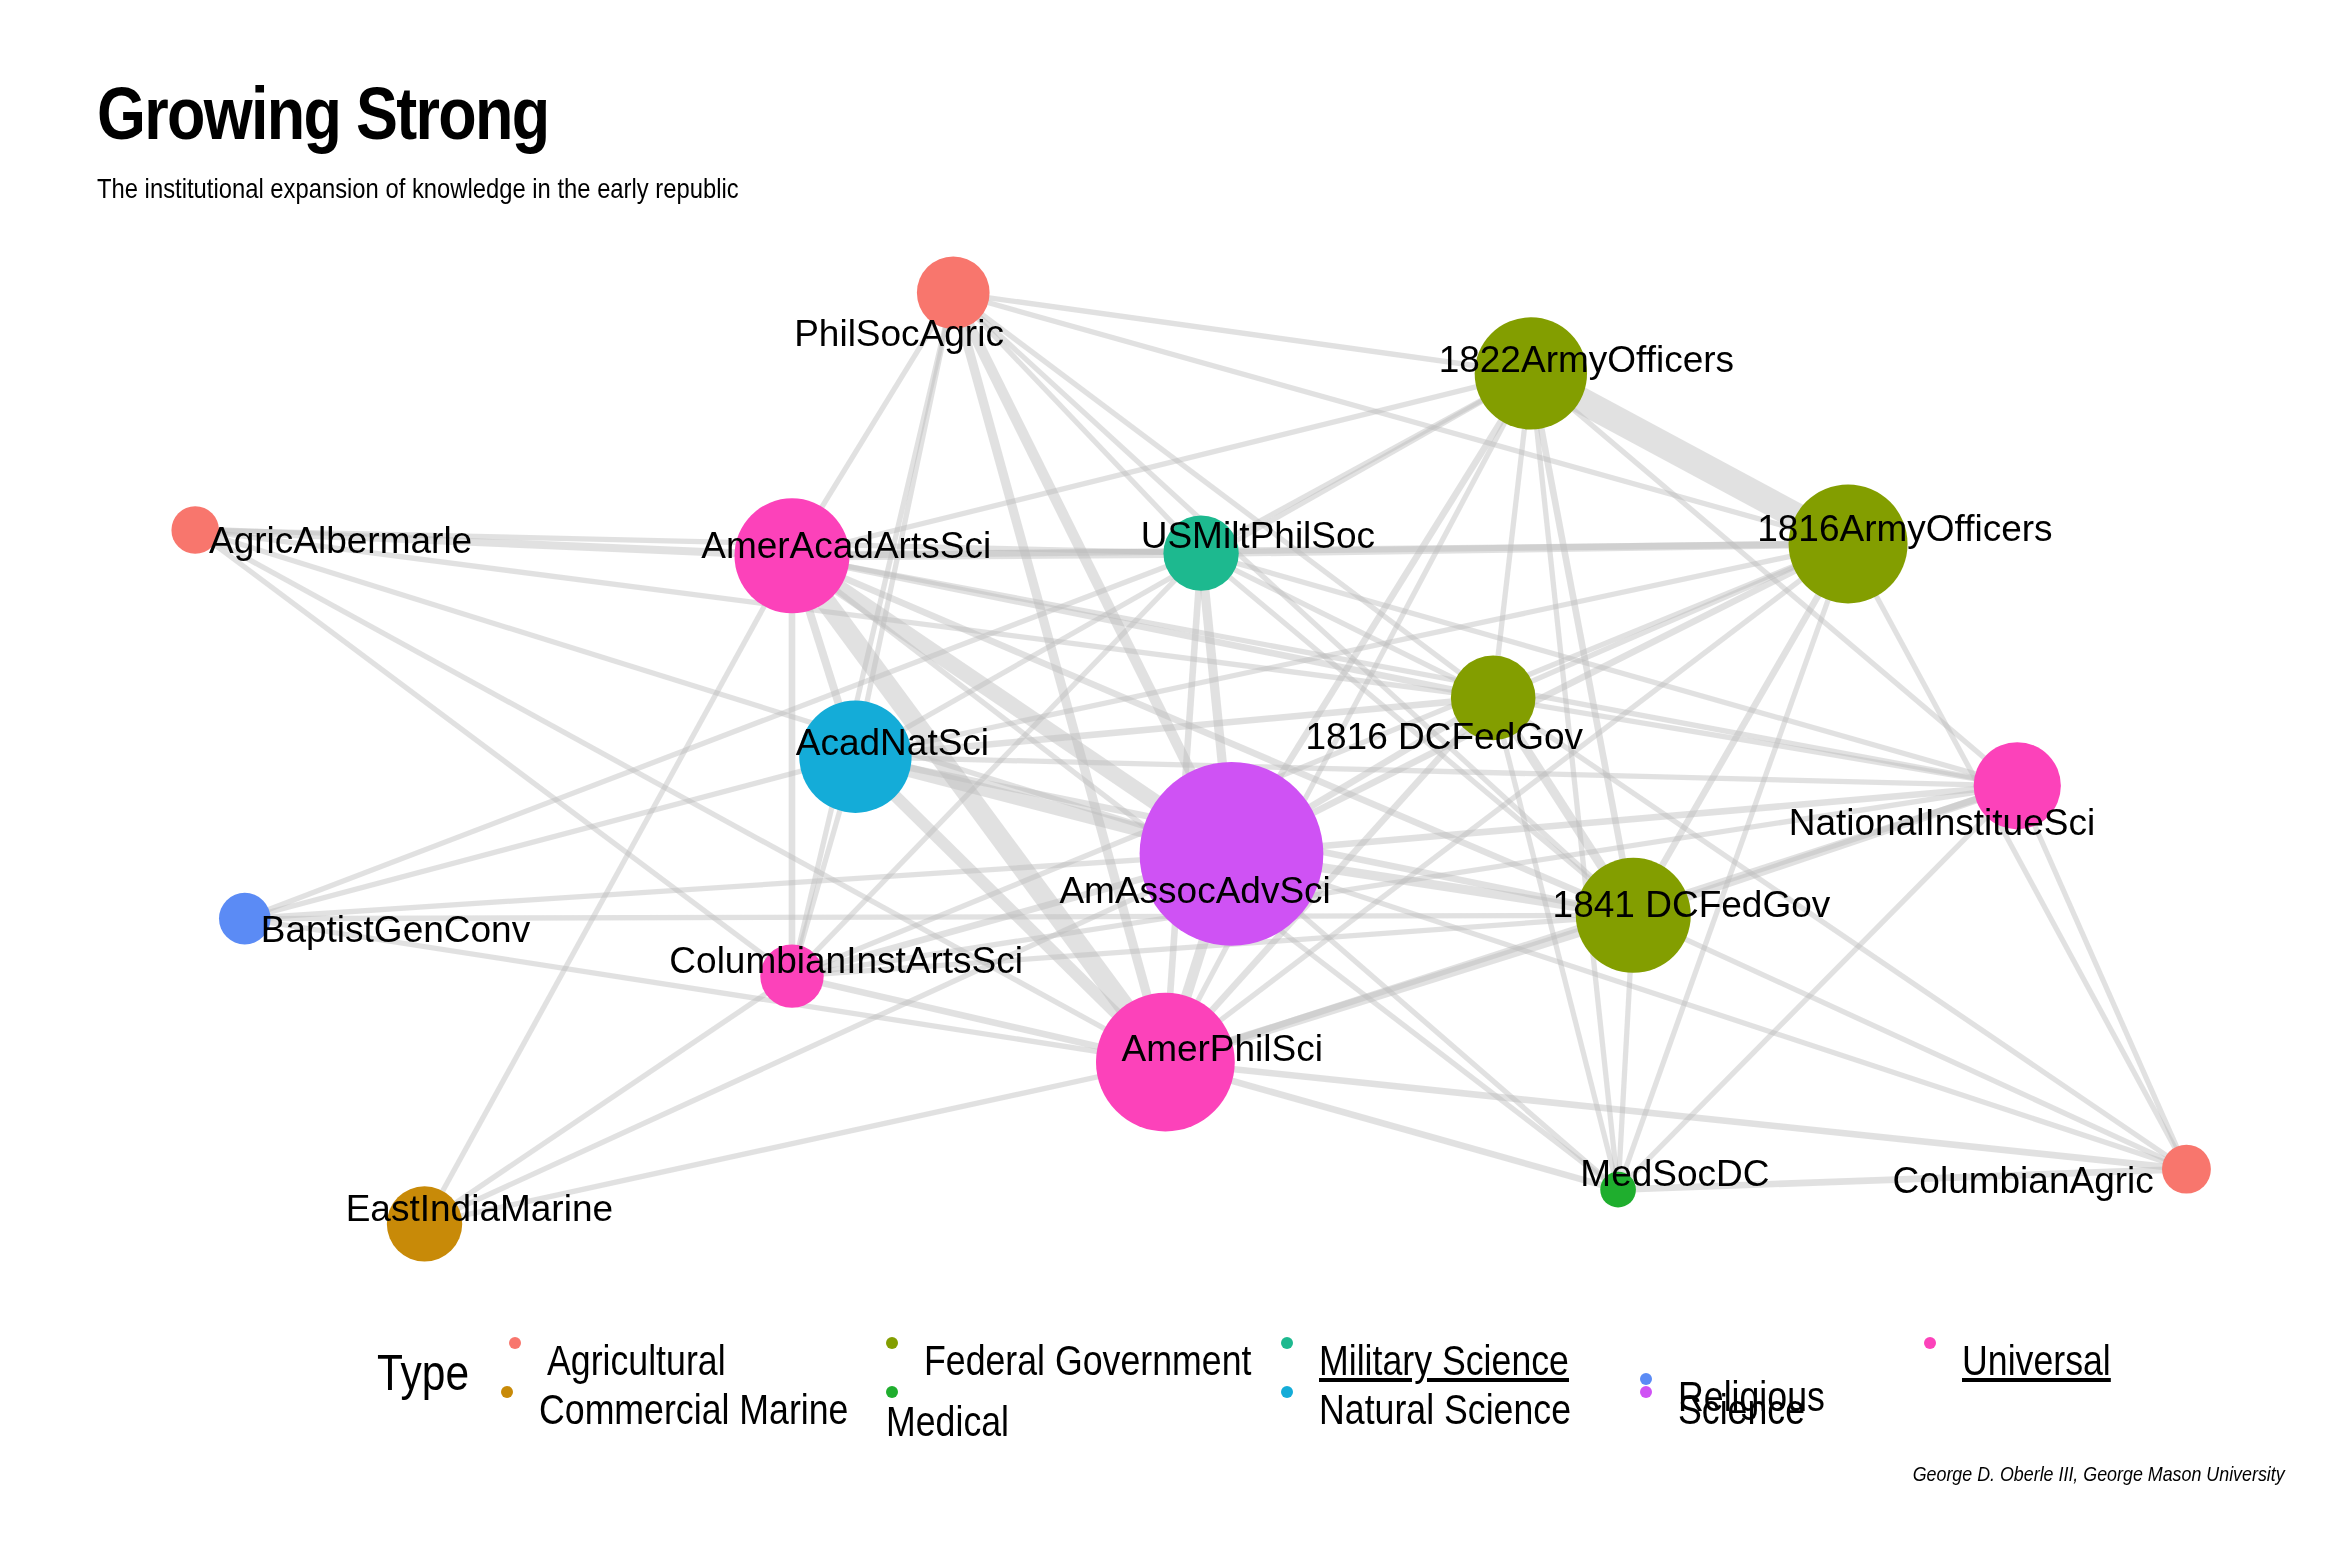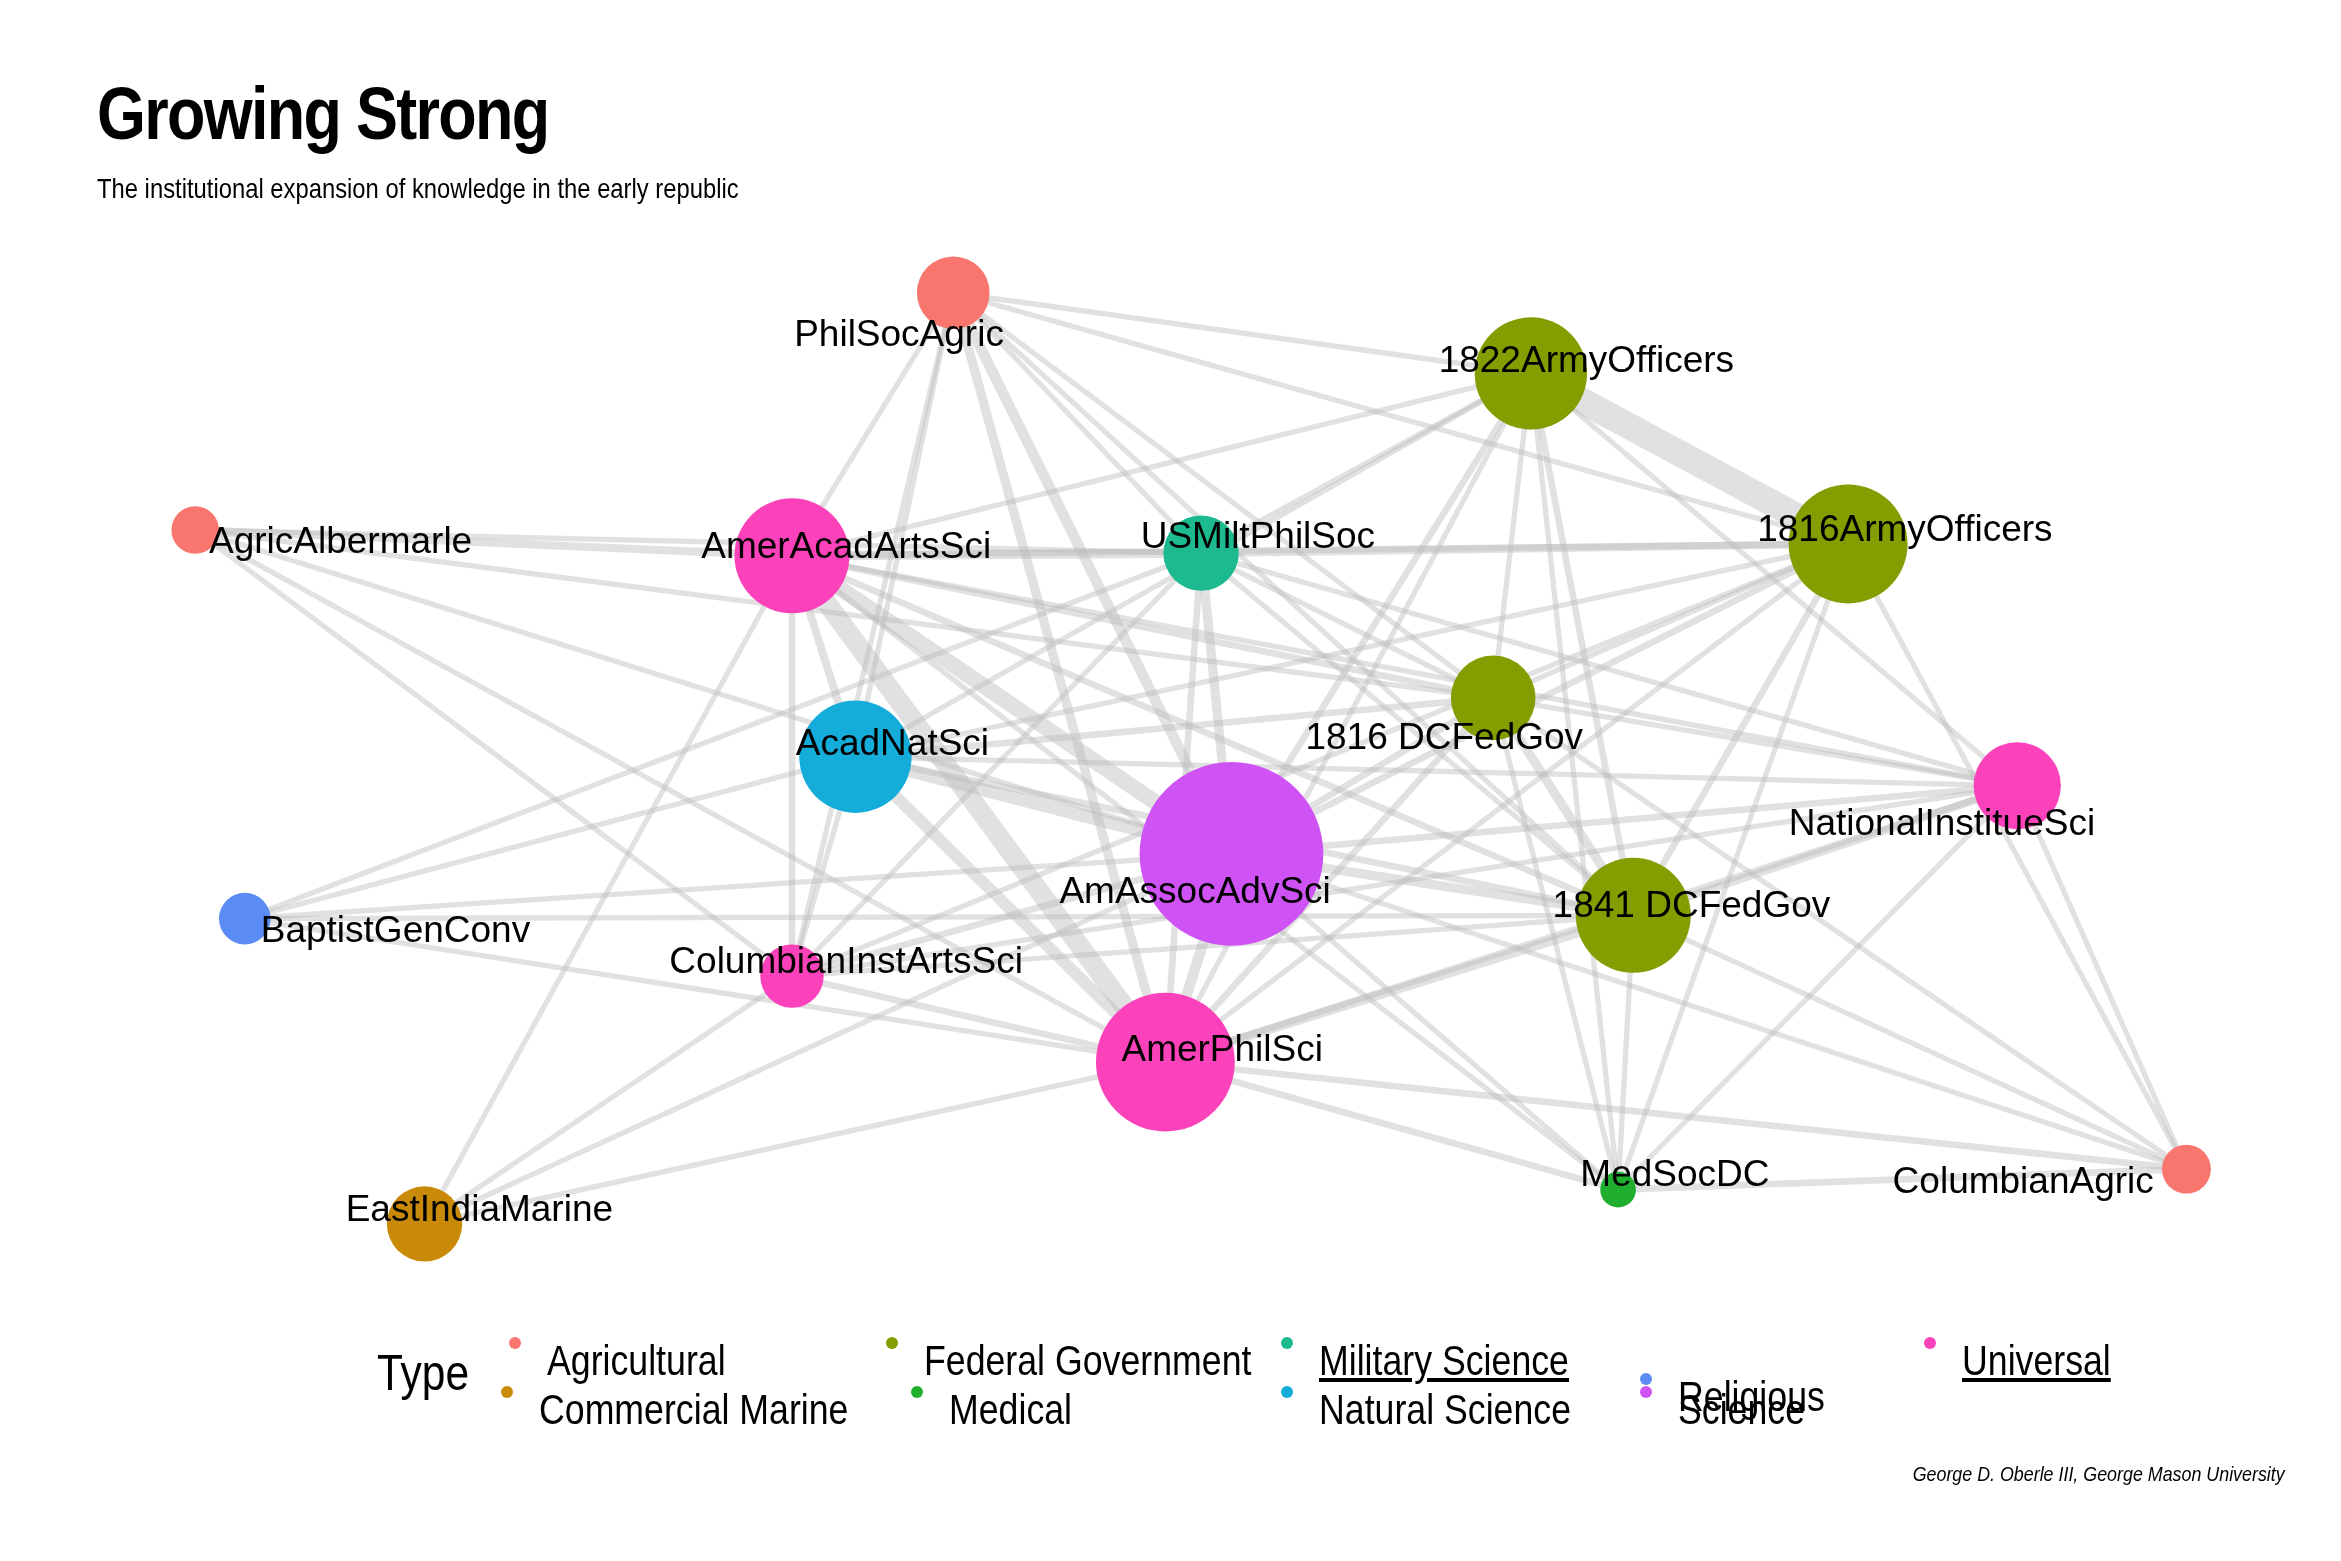--- a/index.html
+++ b/index.html
@@ -164,21 +164,21 @@
         <span class="lbl">Agricultural</span>
       </div>
       <div class="legend-item" style="left: 124px; top: 74px;">
         <span class="dot" style="background: rgb(200, 138, 8);"></span>
         <span class="lbl">Commercial Marine</span>
       </div>
       <div class="legend-item" style="left: 509px; top: 25px;">
         <span class="dot" style="background: rgb(131, 158, 0);"></span>
         <span class="lbl">Federal Government</span>
       </div>
-      <div class="legend-item" style="left: 534px; top: 74px;">
+      <div class="legend-item" style="left: 509px; top: 74px; flex-direction: column;">
         <span class="dot" style="background: rgb(31, 174, 46);"></span>
         <span class="lbl">Medical</span>
       </div>
       <div class="legend-item" style="left: 904px; top: 25px; text-decoration: underline;">
         <span class="dot" style="background: rgb(29, 185, 143);"></span>
         <span class="lbl">Military Science</span>
       </div>
       <div class="legend-item" style="left: 904px; top: 74px;">
         <span class="dot" style="background: rgb(20, 172, 216);"></span>
         <span class="lbl">Natural Science</span>

